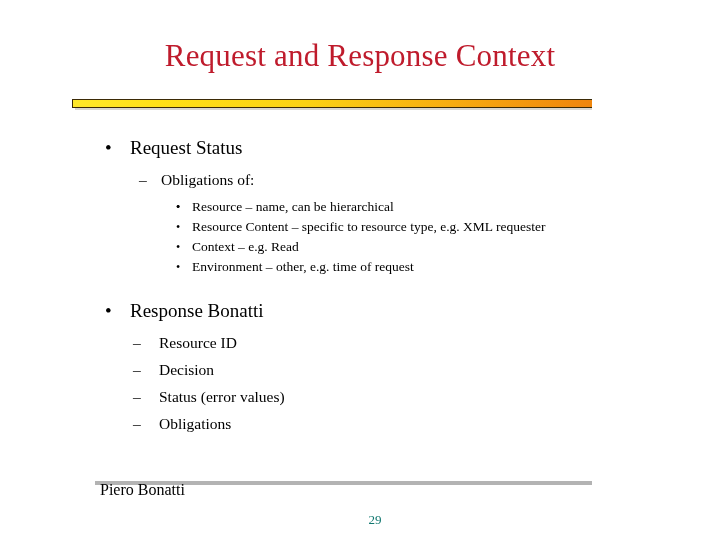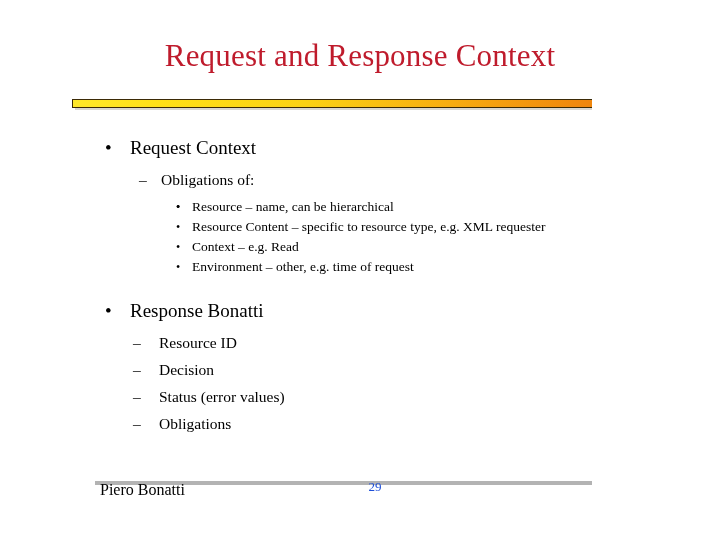--- a/index.html
+++ b/index.html
@@ -165,44 +165,44 @@
     top: 483px;
     font-family: "Liberation Serif", "DejaVu Serif", serif;
     font-size: 16px;
     line-height: 14px;
     color: #000000;
     white-space: nowrap;
   }
   #footer-pagenum {
     position: absolute;
     left: 340px;
-    top: 478px;
+    top: 511px;
     width: 70px;
     text-align: center;
     font-family: "Liberation Serif", "DejaVu Serif", serif;
     font-size: 13px;
     line-height: 18px;
-    color: #1d4ed8;
+    color: #0f766e;
   }
 </style>
 </head>
 <body>
 
 <div id="slide">
 
   <div id="slide-title">Request and Response Context</div>
 
   <div id="title-rule-shadow"></div>
   <div id="title-rule"></div>
 
   <div id="body">
 
     <div class="lvl1">
       <span class="mark">•</span>
-      <span>Request Context</span>
+      <span>Request Status</span>
     </div>
 
     <div class="gap-a"></div>
 
     <div class="lvl2">
       <span class="mark">–</span>
       <span>Obligations of:</span>
     </div>
 
     <div class="gap-b"></div>

